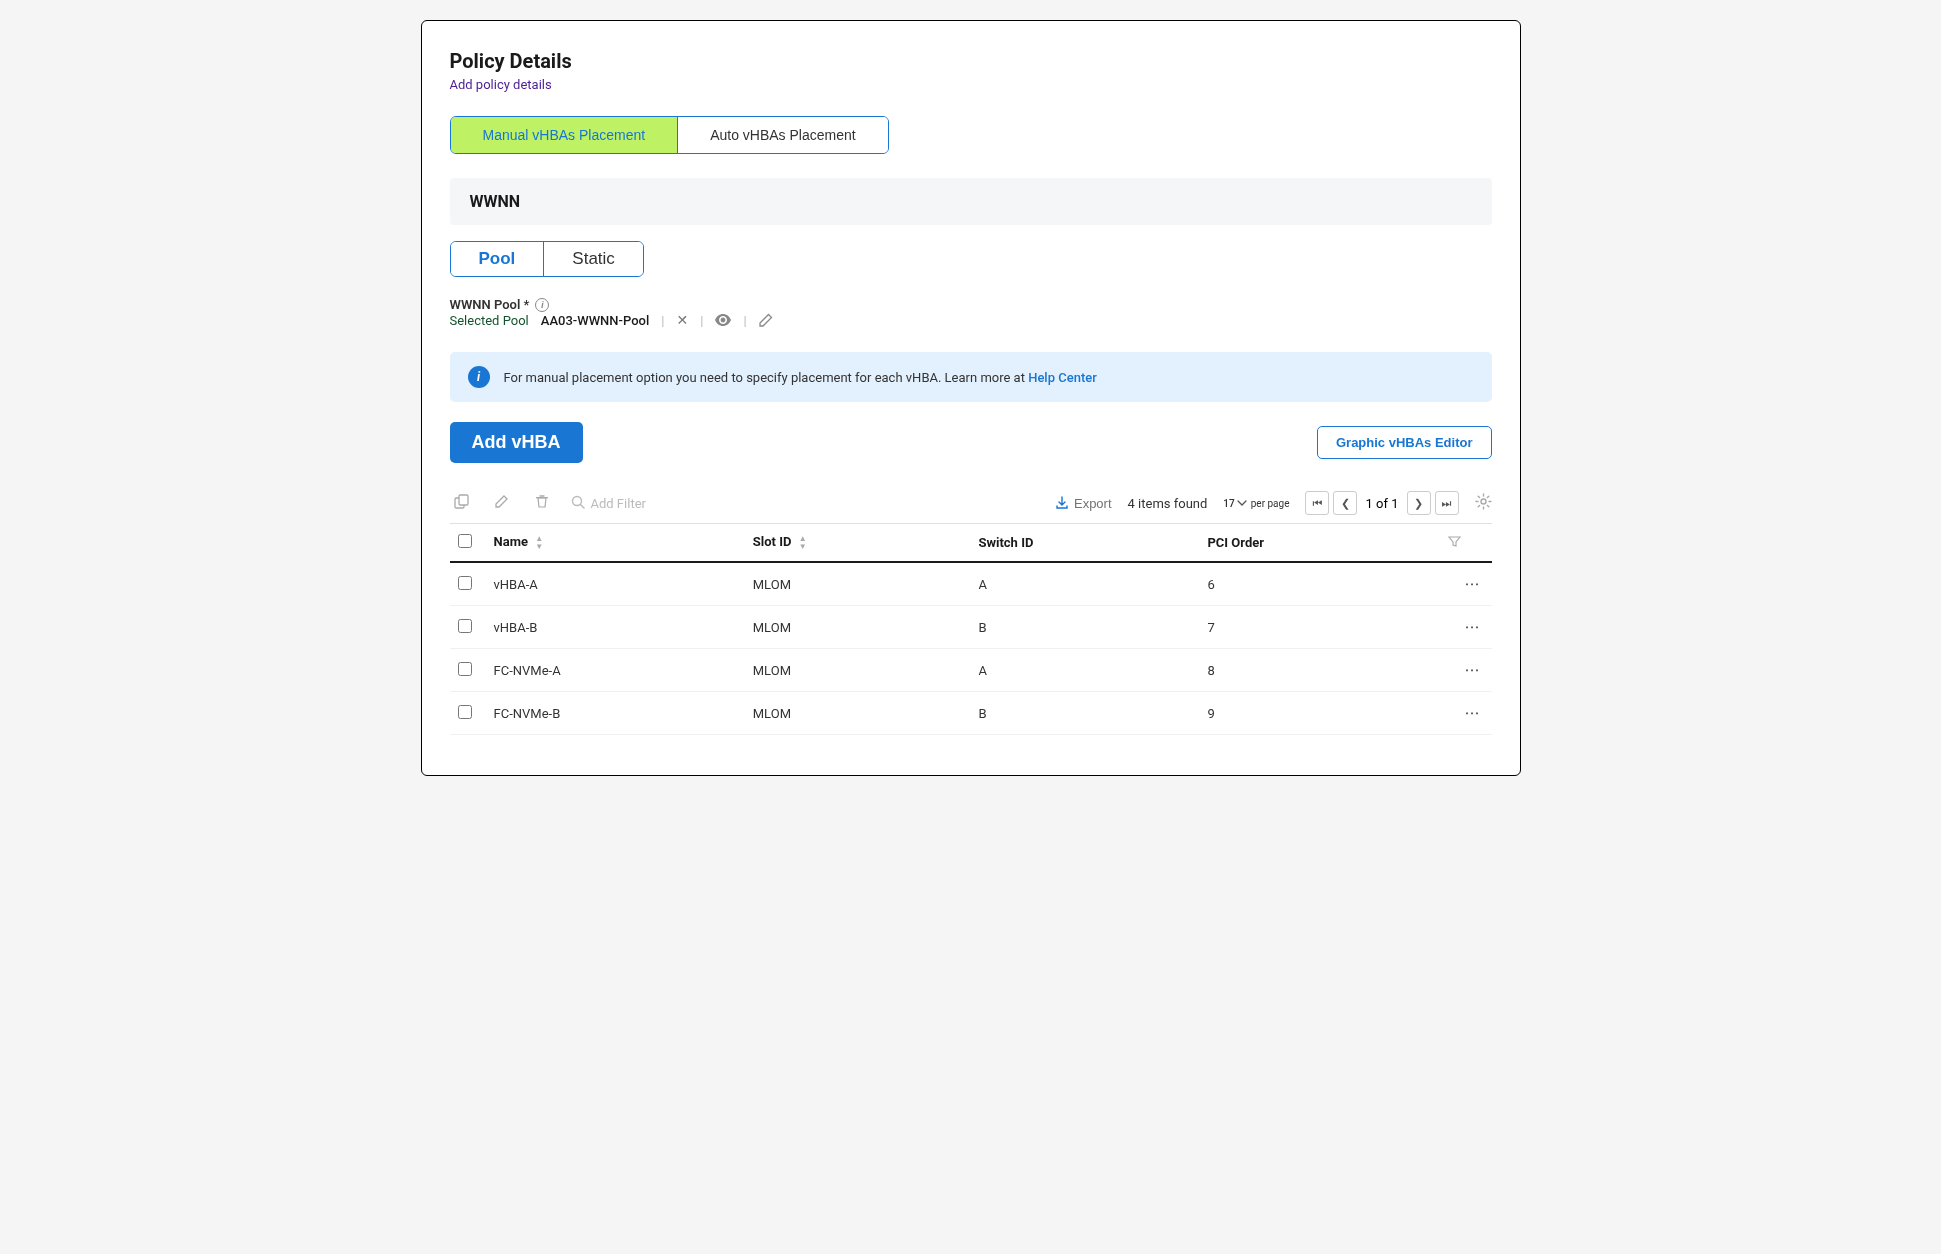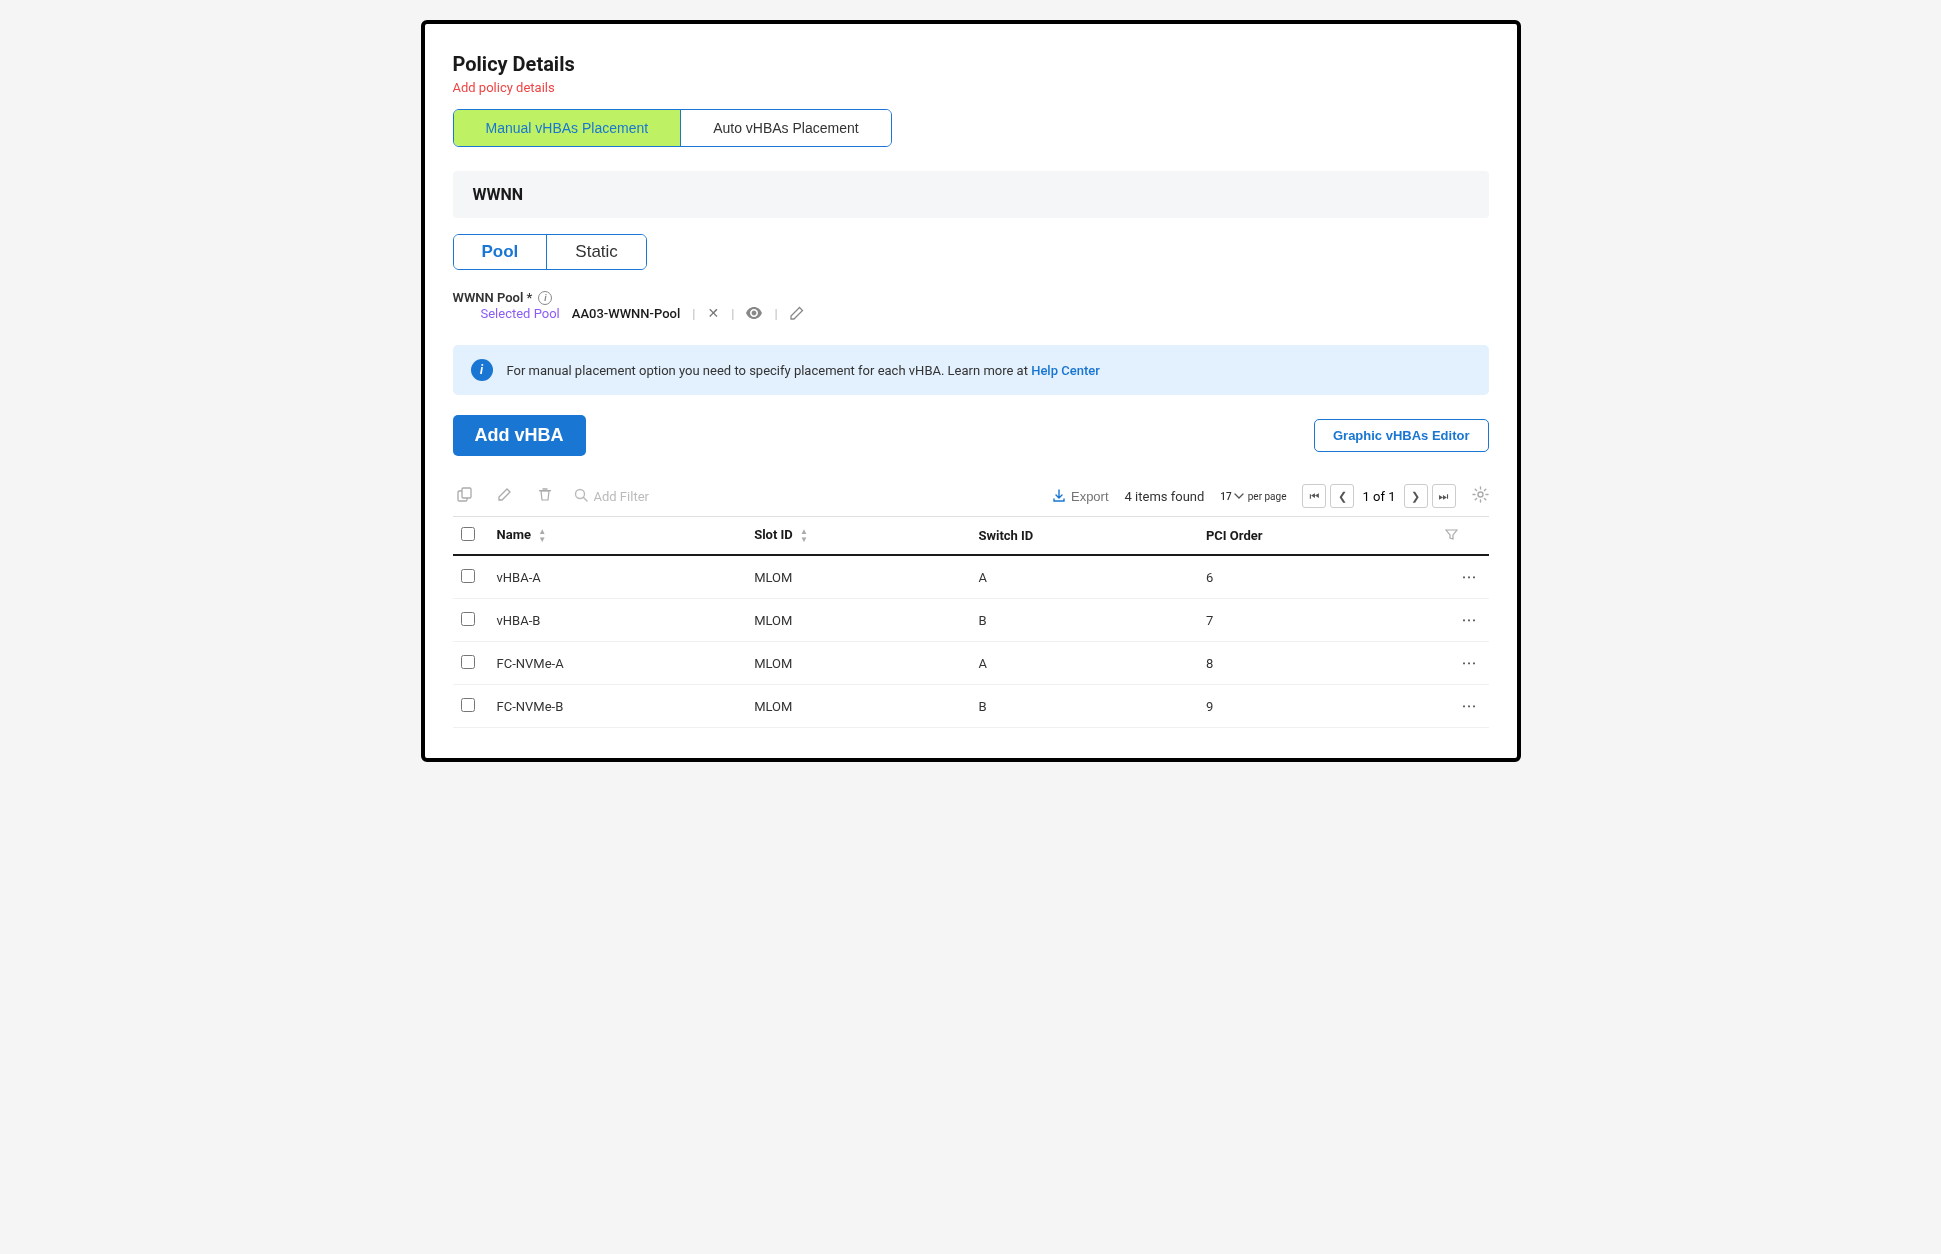--- a/index.html
+++ b/index.html
@@ -7,35 +7,35 @@
       font-family: -apple-system, BlinkMacSystemFont, 'Segoe UI', Roboto, sans-serif;
       background: #f5f5f5;
       display: flex;
       justify-content: center;
       align-items: flex-start;
       padding: 20px;
       min-height: 100vh;
     }
     .container {
       background: #fff;
-      border: 4px solid #000000;
+      border: 1px solid #000000;
       border-radius: 6px;
       width: 1100px;
-      padding: 28px 28px 30px 28px;
+      padding: 28px 28px 40px 28px;
     }
     .page-title {
       font-size: 20px;
       font-weight: 700;
       color: #1a1a1a;
       margin-bottom: 4px;
     }
     .page-subtitle {
       font-size: 13px;
-      color: #ef4444;
-      margin-bottom: 14px;
+      color: #4c1d95;
+      margin-bottom: 24px;
     }
 
     
     .placement-toggle {
       display: flex;
       border: 1.5px solid #1976d2;
       border-radius: 6px;
       width: fit-content;
       margin-bottom: 24px;
       overflow: hidden;
@@ -127,22 +127,21 @@
       font-weight: 700;
     }
     .selected-pool-row {
       display: flex;
       align-items: center;
       gap: 12px;
       font-size: 13px;
       color: #333;
     }
     .selected-pool-label {
-      color: #8b5cf6;
-      margin-left: 28px;
+      color: #14532d;
     }
     .selected-pool-value {
       font-weight: 500;
       color: #1a1a1a;
     }
     .pool-action-separator {
       color: #bbb;
     }
     .pool-action-icon {
       cursor: pointer;

